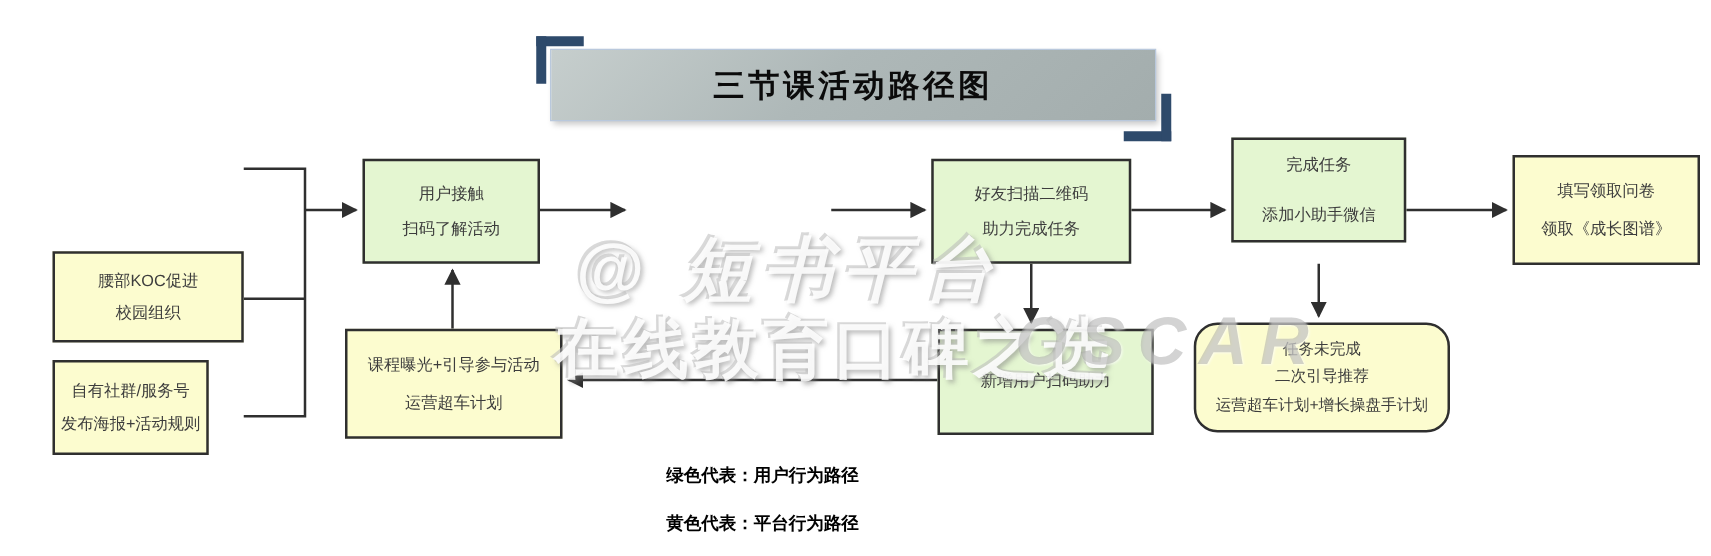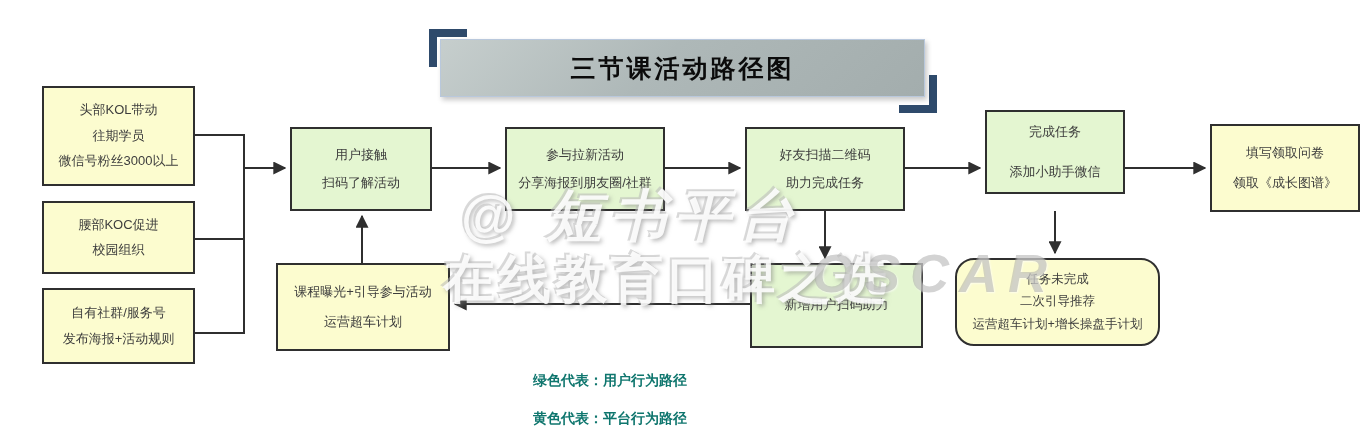--- a/index.html
+++ b/index.html
@@ -35,34 +35,34 @@
     position:absolute;border:2px solid var(--border);box-sizing:border-box;
     display:flex;flex-direction:column;justify-content:space-evenly;align-items:center;
     text-align:center;font-size:13px;color:#3d3d3d;padding:5px 3px;line-height:1.25;
     white-space:nowrap;
   }
   .box.green{background:var(--green);}
   .box.yellow{background:var(--yellow);}
 
   #src-kol        {left:42px;  top:70px;  width:153px; height:100px;}
   #src-koc        {left:42px;  top:185px; width:153px; height:73px;}
-  #src-community  {left:42px;  top:272px; width:153px; height:76px;}
+  #src-community  {left:42px;  top:272px; width:125px; height:76px;}
 
   #flow-contact   {left:290px; top:111px; width:142px; height:84px;}
   #flow-join      {left:505px; top:111px; width:160px; height:84px;}
   #flow-scan      {left:745px; top:111px; width:160px; height:84px;}
   #flow-done      {left:985px; top:94px; width:140px; height:84px;gap:16px;}
   #flow-survey    {left:1210px;top:108px; width:150px; height:88px;}
 
   #bot-exposure   {left:276px; top:247px; width:174px; height:88px;}
   #bot-assist     {left:750px; top:247px; width:173px; height:85px;}
   #bot-incomplete {left:955px; top:242px; width:205px; height:88px; font-size:12.5px;border-radius:19px;}
 
   
-  .legend-line{position:absolute;left:533px;font-size:14px;font-weight:bold;color:#0f766e;white-space:nowrap;}
+  .legend-line{position:absolute;left:533px;font-size:14px;font-weight:bold;color:#000000;white-space:nowrap;}
   #legend-green{top:356px;}
   #legend-yellow{top:394px;}
 
   
   .wm{
     position:absolute;font-weight:bold;white-space:nowrap;pointer-events:none;
     color:rgba(255,255,255,0.88);
     text-shadow:-2px -2px 0 rgba(185,185,185,0.55),2px 2px 4px rgba(125,125,125,0.55);
   }
   #wm-line1{left:460px;top:163px;font-size:56px;letter-spacing:8px;font-style:italic;}
@@ -94,41 +94,32 @@
     <line class="stroke" x1="1055" y1="195" x2="1055" y2="237" marker-end="url(#arrowhead)"></line>
     <line class="stroke" x1="750" y1="288" x2="455" y2="288" marker-end="url(#arrowhead)"></line>
   </svg>
 
   <div class="bracket" id="bracket-tl"></div>
   <div class="bracket" id="bracket-br"></div>
   <div id="banner">
     <span class="title">三节课活动路径图</span>
   </div>
 
-  <div class="box yellow" id="src-kol">
-    <span>头部KOL带动</span>
-    <span>往期学员</span>
-    <span>微信号粉丝3000以上</span>
-  </div>
   <div class="box yellow" id="src-koc">
     <span>腰部KOC促进</span>
     <span>校园组织</span>
   </div>
   <div class="box yellow" id="src-community">
     <span>自有社群/服务号</span>
     <span>发布海报+活动规则</span>
   </div>
 
   <div class="box green" id="flow-contact">
     <span>用户接触</span>
     <span>扫码了解活动</span>
-  </div>
-  <div class="box green" id="flow-join">
-    <span>参与拉新活动</span>
-    <span>分享海报到朋友圈/社群</span>
   </div>
   <div class="box green" id="flow-scan">
     <span>好友扫描二维码</span>
     <span>助力完成任务</span>
   </div>
   <div class="box green" id="flow-done">
     <span>完成任务</span>
     <span>添加小助手微信</span>
   </div>
   <div class="box yellow" id="flow-survey">

